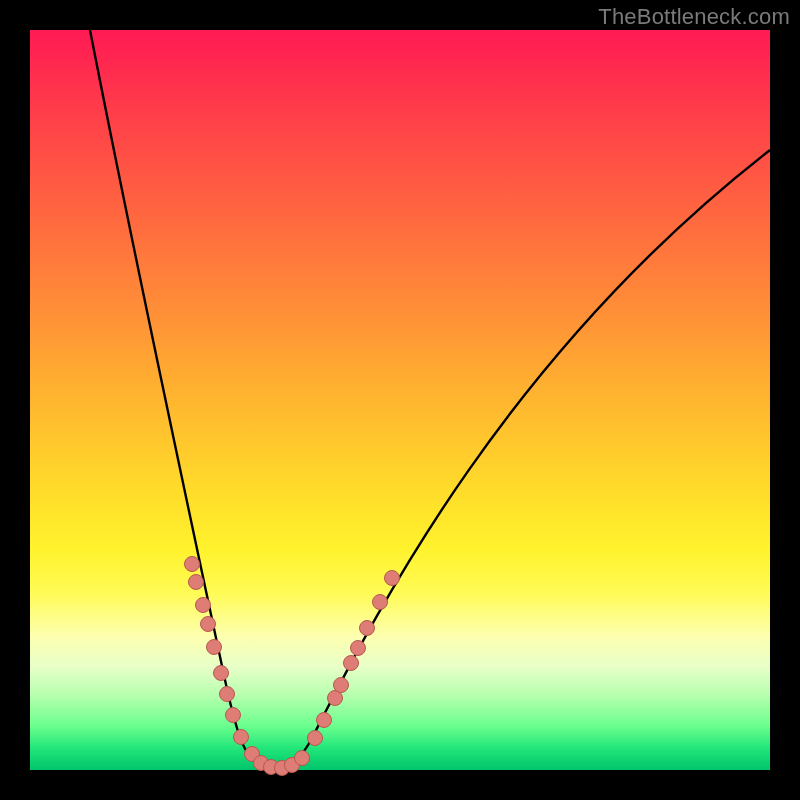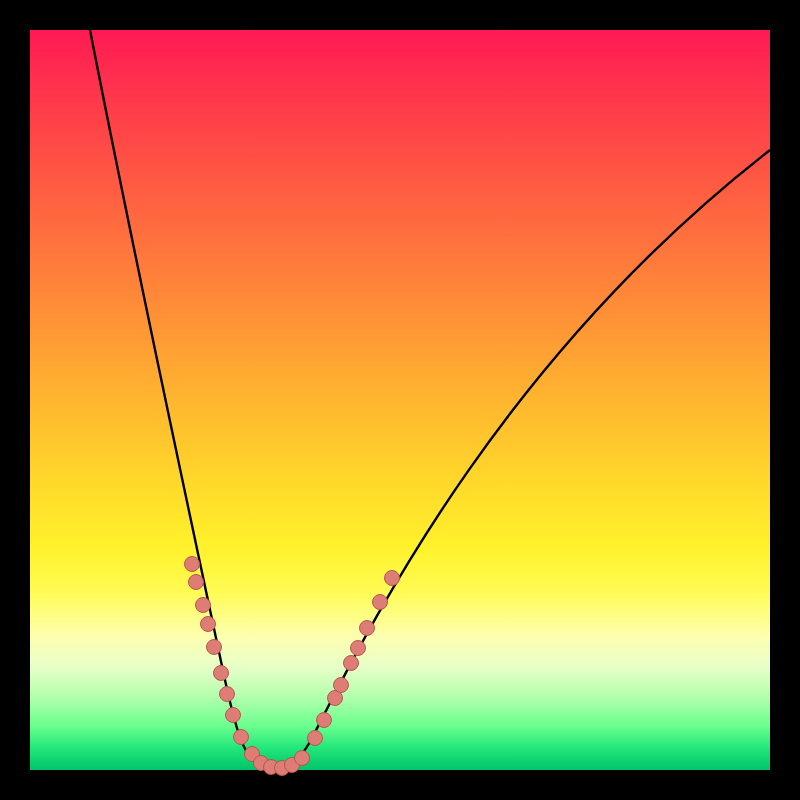--- a/index.html
+++ b/index.html
@@ -58,20 +58,21 @@
     top: 0;
     width: 740px;
     height: 740px;
     overflow: visible;
   }
 </style>
 </head>
 <body>
 
 <div class="frame">
+  <div class="watermark">TheBottleneck.com</div>
   <div class="plot">
     <svg class="curve" viewBox="0 0 740 740">
       <path fill="none" stroke="#000" stroke-width="2.4" d="M 60 0
                C 100 205, 150 440, 195 650
                C 208 710, 216 732, 235 737
                C 255 742, 266 735, 280 712
                C 340 595, 470 330, 740 120"></path>
       <g id="dots-group">
           <circle cx="162" cy="534" r="7.5" fill="#dd7d75" stroke="#b8574d" stroke-width="1"></circle>
           <circle cx="166" cy="552" r="7.5" fill="#dd7d75" stroke="#b8574d" stroke-width="1"></circle>

